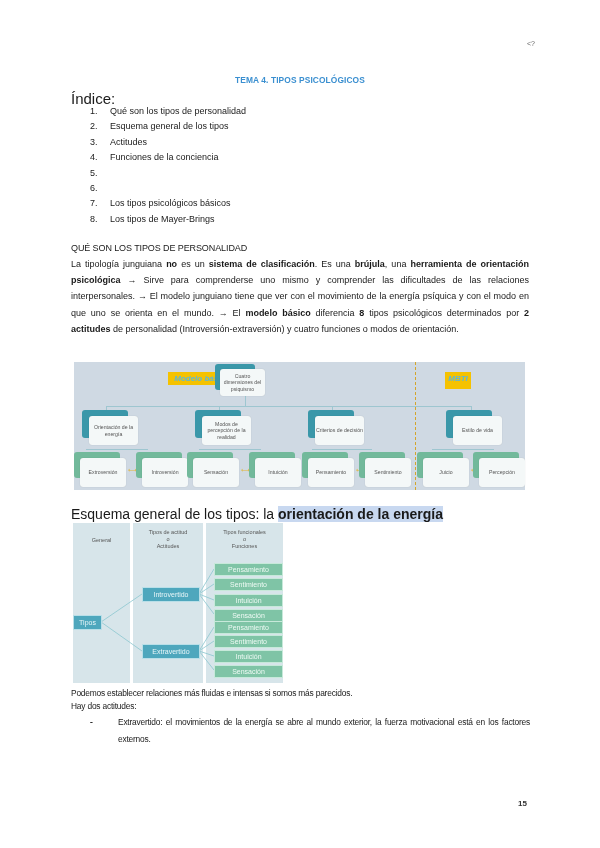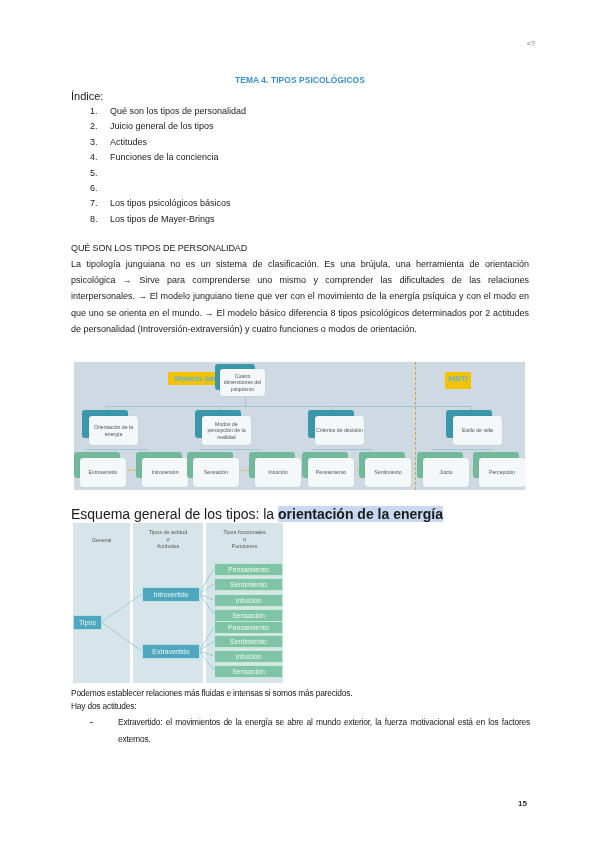--- a/index.html
+++ b/index.html
@@ -1,28 +1,28 @@
 <!DOCTYPE html>
 <html><head>
 <meta charset="utf-8">
 <style>
   html, body { margin: 0; padding: 0; background: #ffffff; }
   body { width: 600px; height: 848px; position: relative; overflow: hidden;
          font-family: "Liberation Sans", sans-serif; color: #1a1a1a; }
   .page-mark { position: absolute; left: 527px; top: 40px; font-size: 7px; color: #666; }
   .title { position: absolute; left: 0; width: 600px; top: 75px; text-align: center;
            font-size: 8.4px; font-weight: bold; color: #3a8fd0; letter-spacing: 0.1px; }
-  .indice-label { position: absolute; left: 71px; top: 90px; font-size: 11px; }
+  .indice-label { position: absolute; left: 71px; top: 90px; font-size: 15px; }
   .indice-list { position: absolute; left: 90px; top: 104px; margin: 0; padding: 0; list-style: none; }
   .indice-list li { font-size: 9px; height: 15.4px; line-height: 15.4px; display: flex; }
   .indice-list .num { width: 20px; display: inline-block; }
   .section-head { position: absolute; left: 71px; top: 243px; font-size: 9px; letter-spacing: -0.1px; }
   .para { position: absolute; left: 71px; top: 256px; width: 458px; font-size: 9px;
           line-height: 16.2px; text-align: justify; }
-  .para b { font-weight: normal; }
+  .para b { font-weight: bold; }
 
   
   .diag1 { position: absolute; left: 74px; top: 362px; width: 451px; height: 128px;
            background: #cfd9e3; }
   .tag-yellow { position: absolute; background: #f5c200; color: #5fb7d6; font-weight: bold;
                 font-style: italic; font-size: 8px; text-align: center; }
   .dline { position: absolute; background: #9ec6d0; }
   .dash-v { position: absolute; left: 341px; top: 0; width: 0; height: 128px;
             border-left: 1.5px dashed #d4a62a; }
   .node { position: absolute; }
@@ -62,21 +62,21 @@
 <div class="title">TEMA 4. TIPOS PSICOLÓGICOS</div>
 
 <div class="indice-label">Índice:</div>
 <ol class="indice-list">
   <li>
       <span class="num">1.</span>
       <span>Qué son los tipos de personalidad</span>
     </li>
   <li>
       <span class="num">2.</span>
-      <span>Juicio general de los tipos</span>
+      <span>Esquema general de los tipos</span>
     </li>
   <li>
       <span class="num">3.</span>
       <span>Actitudes</span>
     </li>
   <li>
       <span class="num">4.</span>
       <span>Funciones de la conciencia</span>
     </li>
   <li>

